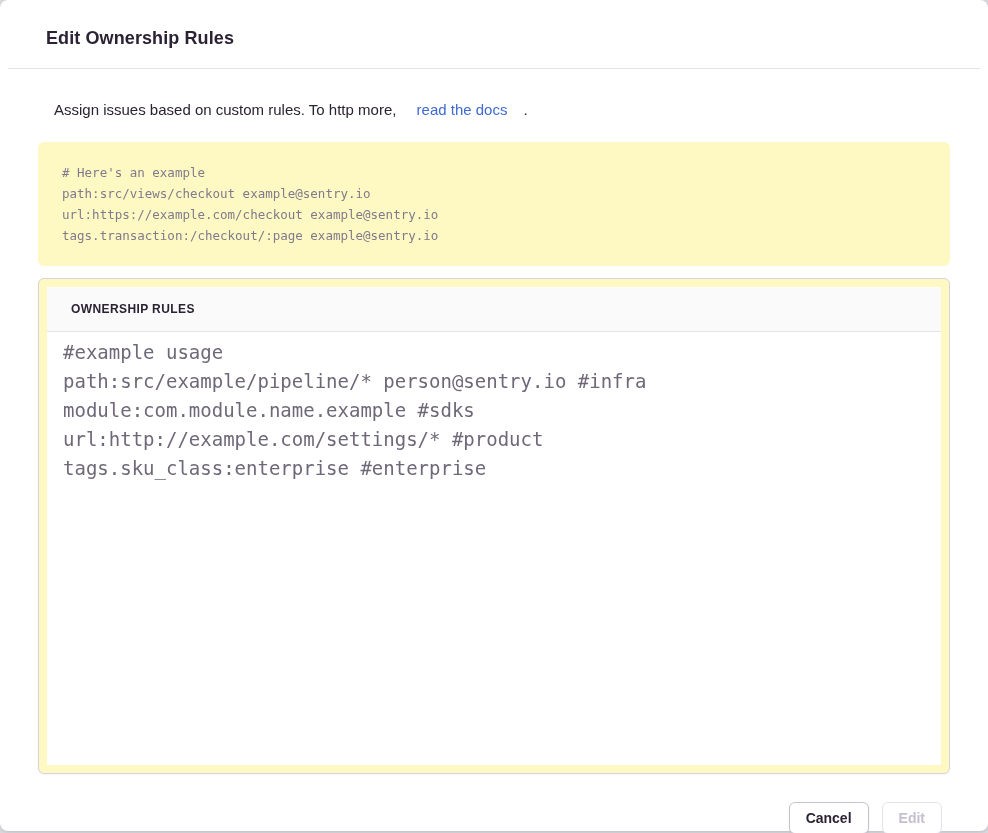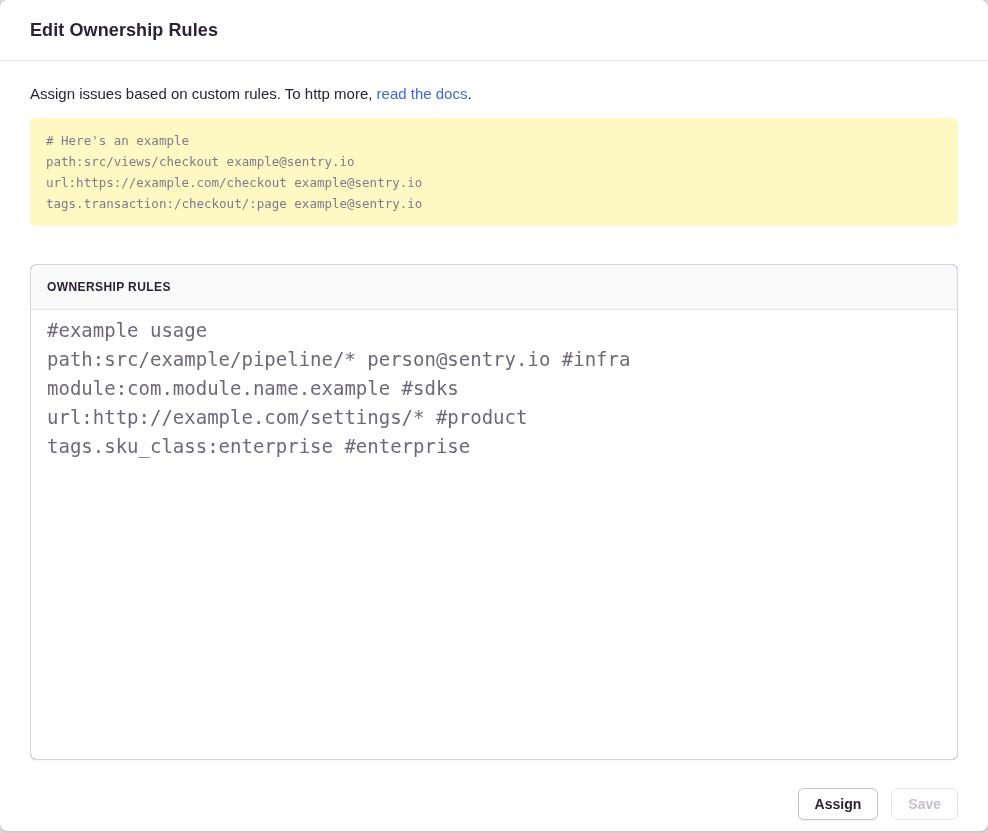--- a/index.html
+++ b/index.html
@@ -1,15 +1,15 @@
 <!DOCTYPE html>
 <html><head>
 <meta charset="utf-8">
 <style>
-  * { margin: 0; padding: 0; box-sizing: border-box; }
+  * { margin: 0; padding: 8px; box-sizing: border-box; }
   html, body {
     width: 988px;
     height: 833px;
     background: #dcdce0;
     font-family: "Liberation Sans", "DejaVu Sans", sans-serif;
     overflow: hidden;
   }
   .modal {
     position: absolute;
     top: 0; left: 0;
@@ -58,26 +58,26 @@
     padding: 12px 16px;
   }
   .example-block pre {
     font-family: "DejaVu Sans Mono", "Liberation Mono", monospace;
     font-size: 12.5px;
     line-height: 21px;
     color: #807a8c;
     white-space: pre;
   }
   .panel {
-    margin-top: 38px;
+    margin-top: 12px;
     flex: 0 0 auto;
     height: 496px;
     border: 1px solid #d9d3de;
     border-radius: 6px;
-    background: #3b82f6;
+    background: #fef9c3;
     box-shadow: 0 1px 2px rgba(43,34,51,0.04);
     display: flex;
     flex-direction: column;
     overflow: hidden;
   }
   .panel-header {
     flex: 0 0 45px;
     display: flex;
     align-items: center;
     padding: 0 16px;
@@ -165,18 +165,18 @@
         <span class="panel-header-title">OWNERSHIP RULES</span>
       </div>
       <textarea class="rules-editor" spellcheck="false" style="">#example usage
 path:src/example/pipeline/* person@sentry.io #infra
 module:com.module.name.example #sdks
 url:http://example.com/settings/* #product
 tags.sku_class:enterprise #enterprise</textarea>
     </div>
 
     <div class="modal-footer">
-      <button class="btn btn-cancel">Assign</button>
-      <button class="btn btn-save" disabled="">Save</button>
+      <button class="btn btn-cancel">Cancel</button>
+      <button class="btn btn-save" disabled="">Edit</button>
     </div>
 
   </div>
 </div>
 
 </body></html>

